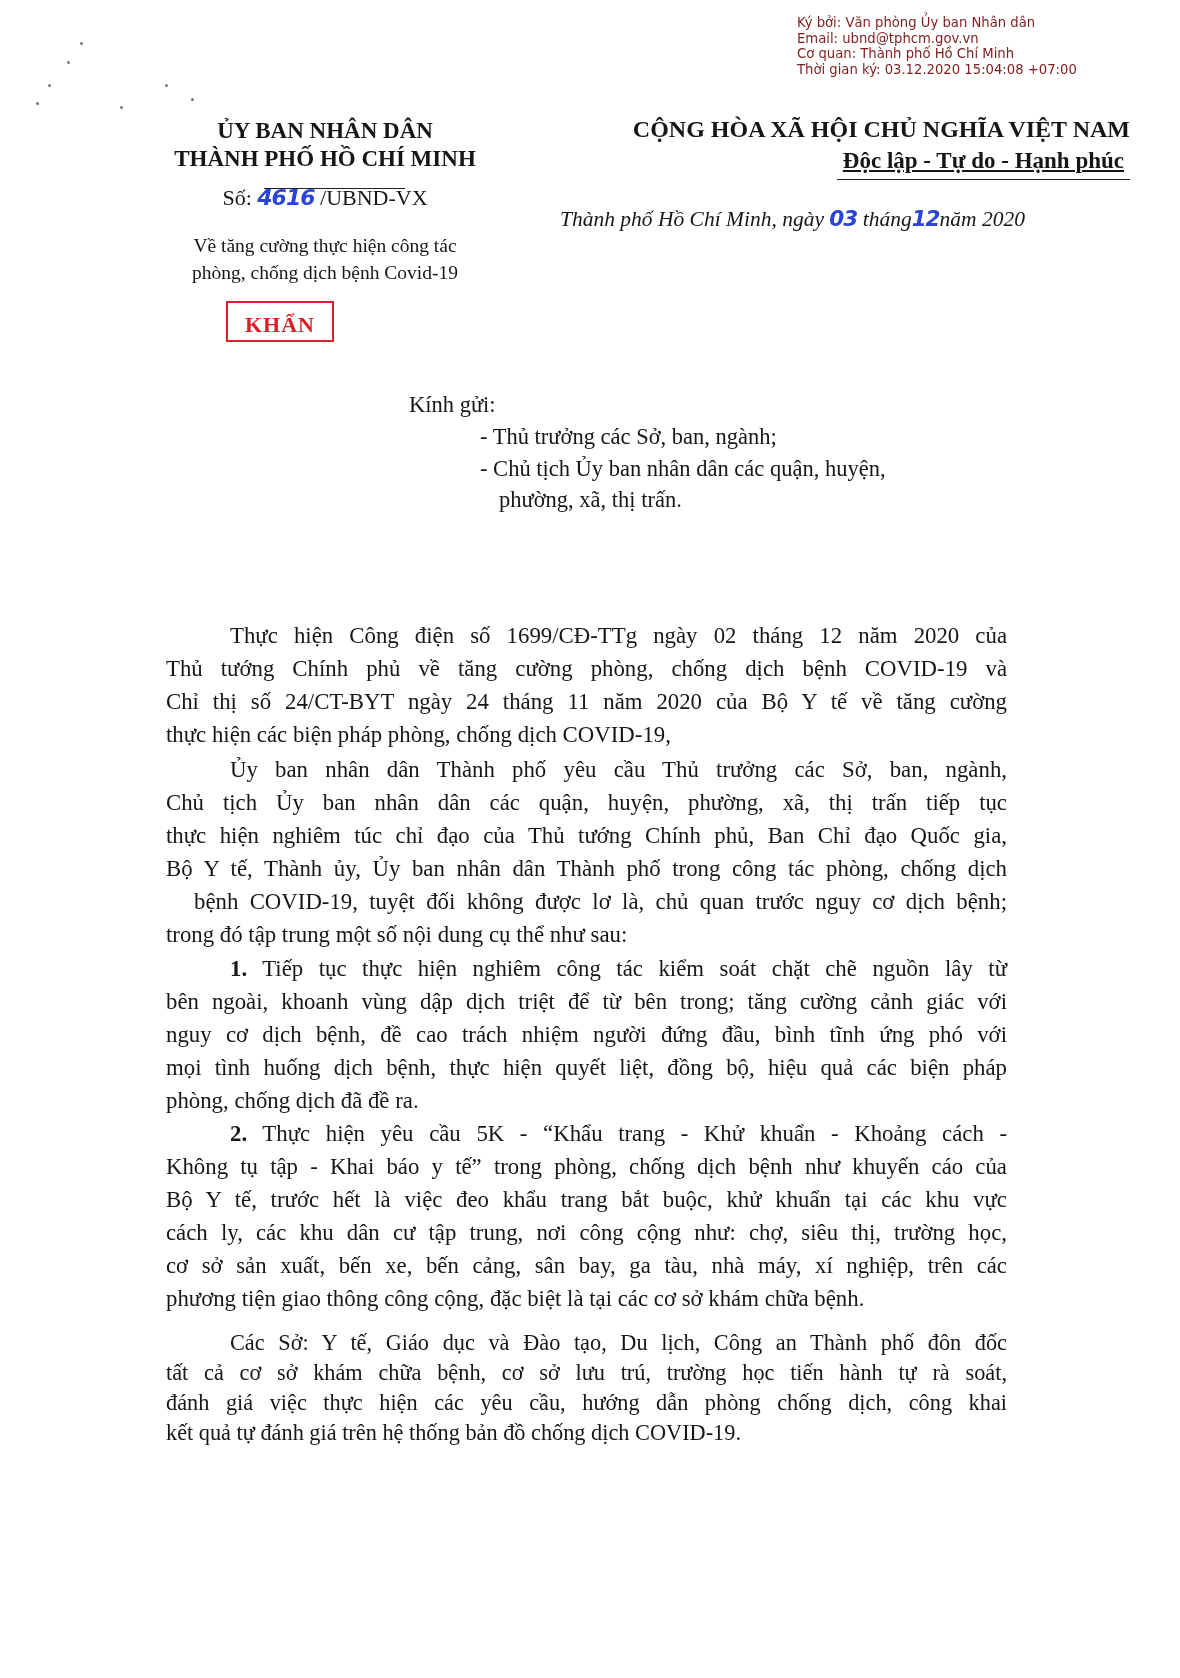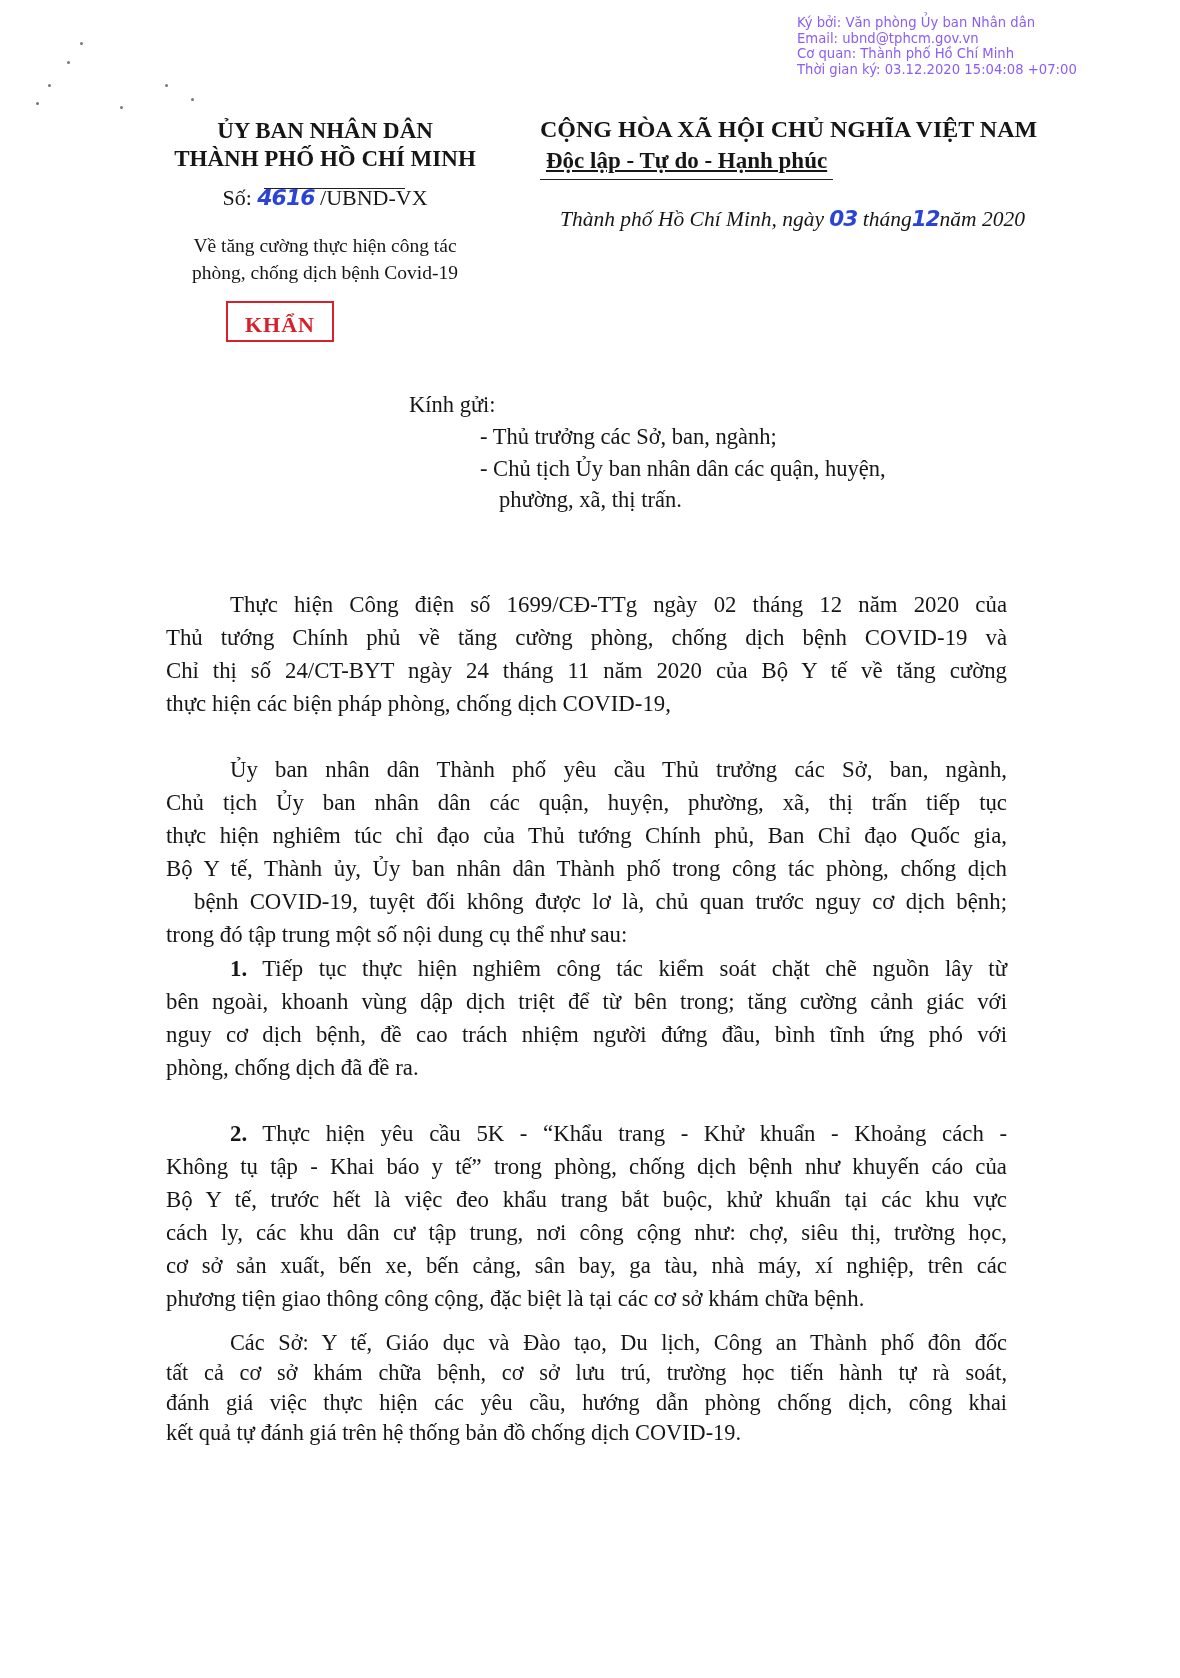--- a/index.html
+++ b/index.html
@@ -3,34 +3,34 @@
   <meta charset="utf-8">
   <style>
     html, body { margin: 0; padding: 0; }
     body {
       width: 1180px; height: 1678px; background: #ffffff; position: relative; overflow: hidden;
       font-family: "Liberation Serif", "DejaVu Serif", serif; color: #161616;
     }
     .abs { position: absolute; }
     
     .sig { left: 797px; top: 15px; font-family: "DejaVu Sans", "Liberation Sans", sans-serif;
-      font-size: 13.2px; line-height: 15.5px; color: #8b5cf6; }
+      font-size: 13.2px; line-height: 15.5px; color: #7f1d1d; }
     .sig div { white-space: nowrap; }
     
     .speck { width: 3px; height: 3px; background: #777; border-radius: 50%; }
     
     .lh { left: 120px; width: 410px; text-align: center; }
     .org1 { top: 117px; font-weight: bold; font-size: 23px; line-height: 28px; }
     .org2 { top: 145px; font-weight: bold; font-size: 23px; line-height: 28px; }
     .org2 .ul { border-bottom: 1.6px solid #222; padding-bottom: 17px; }
     .docno { top: 184px; font-size: 22px; line-height: 28px; }
     .hand { font-family: "DejaVu Sans", sans-serif; font-style: italic; font-weight: bold; color: #2b44d8; letter-spacing: -1px; }
     .subject { top: 232px; font-size: 19.5px; line-height: 27px; }
     
-    .rh { left: 540px; width: 590px; text-align: left; }
+    .rh { left: 540px; width: 590px; text-align: right; }
     .nation { top: 115px; font-weight: bold; font-size: 24px; line-height: 29px; white-space: nowrap; }
     .motto { top: 146px; font-weight: bold; font-size: 23px; line-height: 29px; }
     .motto span { display: inline-block; border-bottom: 1.6px solid #222; padding: 0 6px 4px 6px; text-decoration: underline; }
     .dateline { left: 560px; top: 205px; font-style: italic; font-size: 21.5px; line-height: 28px; white-space: nowrap; }
     
     .stamp { left: 226px; top: 301px; width: 108px; height: 41px; border: 2.5px solid #d8202a;
       color: #d8202a; font-weight: bold; font-size: 22px; text-align: center; line-height: 44px; letter-spacing: 1px; box-sizing: border-box; }
     
     .salut { left: 409px; top: 391px; font-size: 22.5px; line-height: 28px; }
     .rcpt { font-size: 22.5px; line-height: 28px; white-space: nowrap; }
@@ -72,39 +72,40 @@
 <div class="abs dateline"><span>Thành phố Hồ Chí Minh, ngày </span><span class="hand" style="font-style:italic">03</span><span> tháng</span><span class="hand">12</span><span>năm 2020</span></div>
 
 <div class="abs stamp">KHẨN</div>
 
 <div class="abs salut">Kính gửi:</div>
 <div class="abs rcpt" style="left:480px;top:423px">- Thủ trưởng các Sở, ban, ngành;</div>
 <div class="abs rcpt" style="left:480px;top:455px">- Chủ tịch Ủy ban nhân dân các quận, huyện,</div>
 <div class="abs rcpt" style="left:499px;top:486px">phường, xã, thị trấn.</div>
 
 <div class="abs body" style="top:588px">
-  <div class="line indent" style="white-space: normal;">Thực hiện Công điện số 1699/CĐ-TTg ngày 02 tháng 12 năm 2020 của</div>
+  <div class="line indent" style="white-space: normal; margin-top: 31px;">Thực hiện Công điện số 1699/CĐ-TTg ngày 02 tháng 12 năm 2020 của</div>
   <div class="line" style="white-space: normal;">Thủ tướng Chính phủ về tăng cường phòng, chống dịch bệnh COVID-19 và</div>
   <div class="line" style="white-space: normal;">Chỉ thị số 24/CT-BYT ngày 24 tháng 11 năm 2020 của Bộ Y tế về tăng cường</div>
   <div class="line last" style="white-space: normal;">thực hiện các biện pháp phòng, chống dịch COVID-19,</div>
 </div>
 
 <div class="abs body" style="top:753px">
   <div class="line indent" style="white-space: normal;">Ủy ban nhân dân Thành phố yêu cầu Thủ trưởng các Sở, ban, ngành,</div>
   <div class="line" style="white-space: normal;">Chủ tịch Ủy ban nhân dân các quận, huyện, phường, xã, thị trấn tiếp tục</div>
   <div class="line" style="white-space: normal;">thực hiện nghiêm túc chỉ đạo của Thủ tướng Chính phủ, Ban Chỉ đạo Quốc gia,</div>
   <div class="line" style="white-space: normal;">Bộ Y tế, Thành ủy, Ủy ban nhân dân Thành phố trong công tác phòng, chống dịch</div>
   <div class="line" style="white-space: normal; margin-left: 28px;">bệnh COVID-19, tuyệt đối không được lơ là, chủ quan trước nguy cơ dịch bệnh;</div>
   <div class="line last" style="white-space: normal;">trong đó tập trung một số nội dung cụ thể như sau:</div>
 </div>
 
 <div class="abs body" style="top:952px">
   <div class="line indent" style="white-space: normal;"><b class="num">1.</b><span> Tiếp tục thực hiện nghiêm công tác kiểm soát chặt chẽ nguồn lây từ</span></div>
   <div class="line" style="white-space: normal;">bên ngoài, khoanh vùng dập dịch triệt để từ bên trong; tăng cường cảnh giác với</div>
   <div class="line" style="white-space: normal;">nguy cơ dịch bệnh, đề cao trách nhiệm người đứng đầu, bình tĩnh ứng phó với</div>
+  <div class="line" style="white-space: normal;">mọi tình huống dịch bệnh, thực hiện quyết liệt, đồng bộ, hiệu quả các biện pháp</div>
   <div class="line last" style="white-space: normal;">phòng, chống dịch đã đề ra.</div>
 </div>
 
 <div class="abs body" style="top:1117px">
   <div class="line indent" style="white-space: normal;"><b class="num">2.</b><span> Thực hiện yêu cầu 5K - “Khẩu trang - Khử khuẩn - Khoảng cách -</span></div>
   <div class="line" style="white-space: normal;">Không tụ tập - Khai báo y tế” trong phòng, chống dịch bệnh như khuyến cáo của</div>
   <div class="line" style="white-space: normal;">Bộ Y tế, trước hết là việc đeo khẩu trang bắt buộc, khử khuẩn tại các khu vực</div>
   <div class="line" style="white-space: normal;">cách ly, các khu dân cư tập trung, nơi công cộng như: chợ, siêu thị, trường học,</div>
   <div class="line" style="white-space: normal;">cơ sở sản xuất, bến xe, bến cảng, sân bay, ga tàu, nhà máy, xí nghiệp, trên các</div>
   <div class="line last" style="white-space: normal;">phương tiện giao thông công cộng, đặc biệt là tại các cơ sở khám chữa bệnh.</div>

